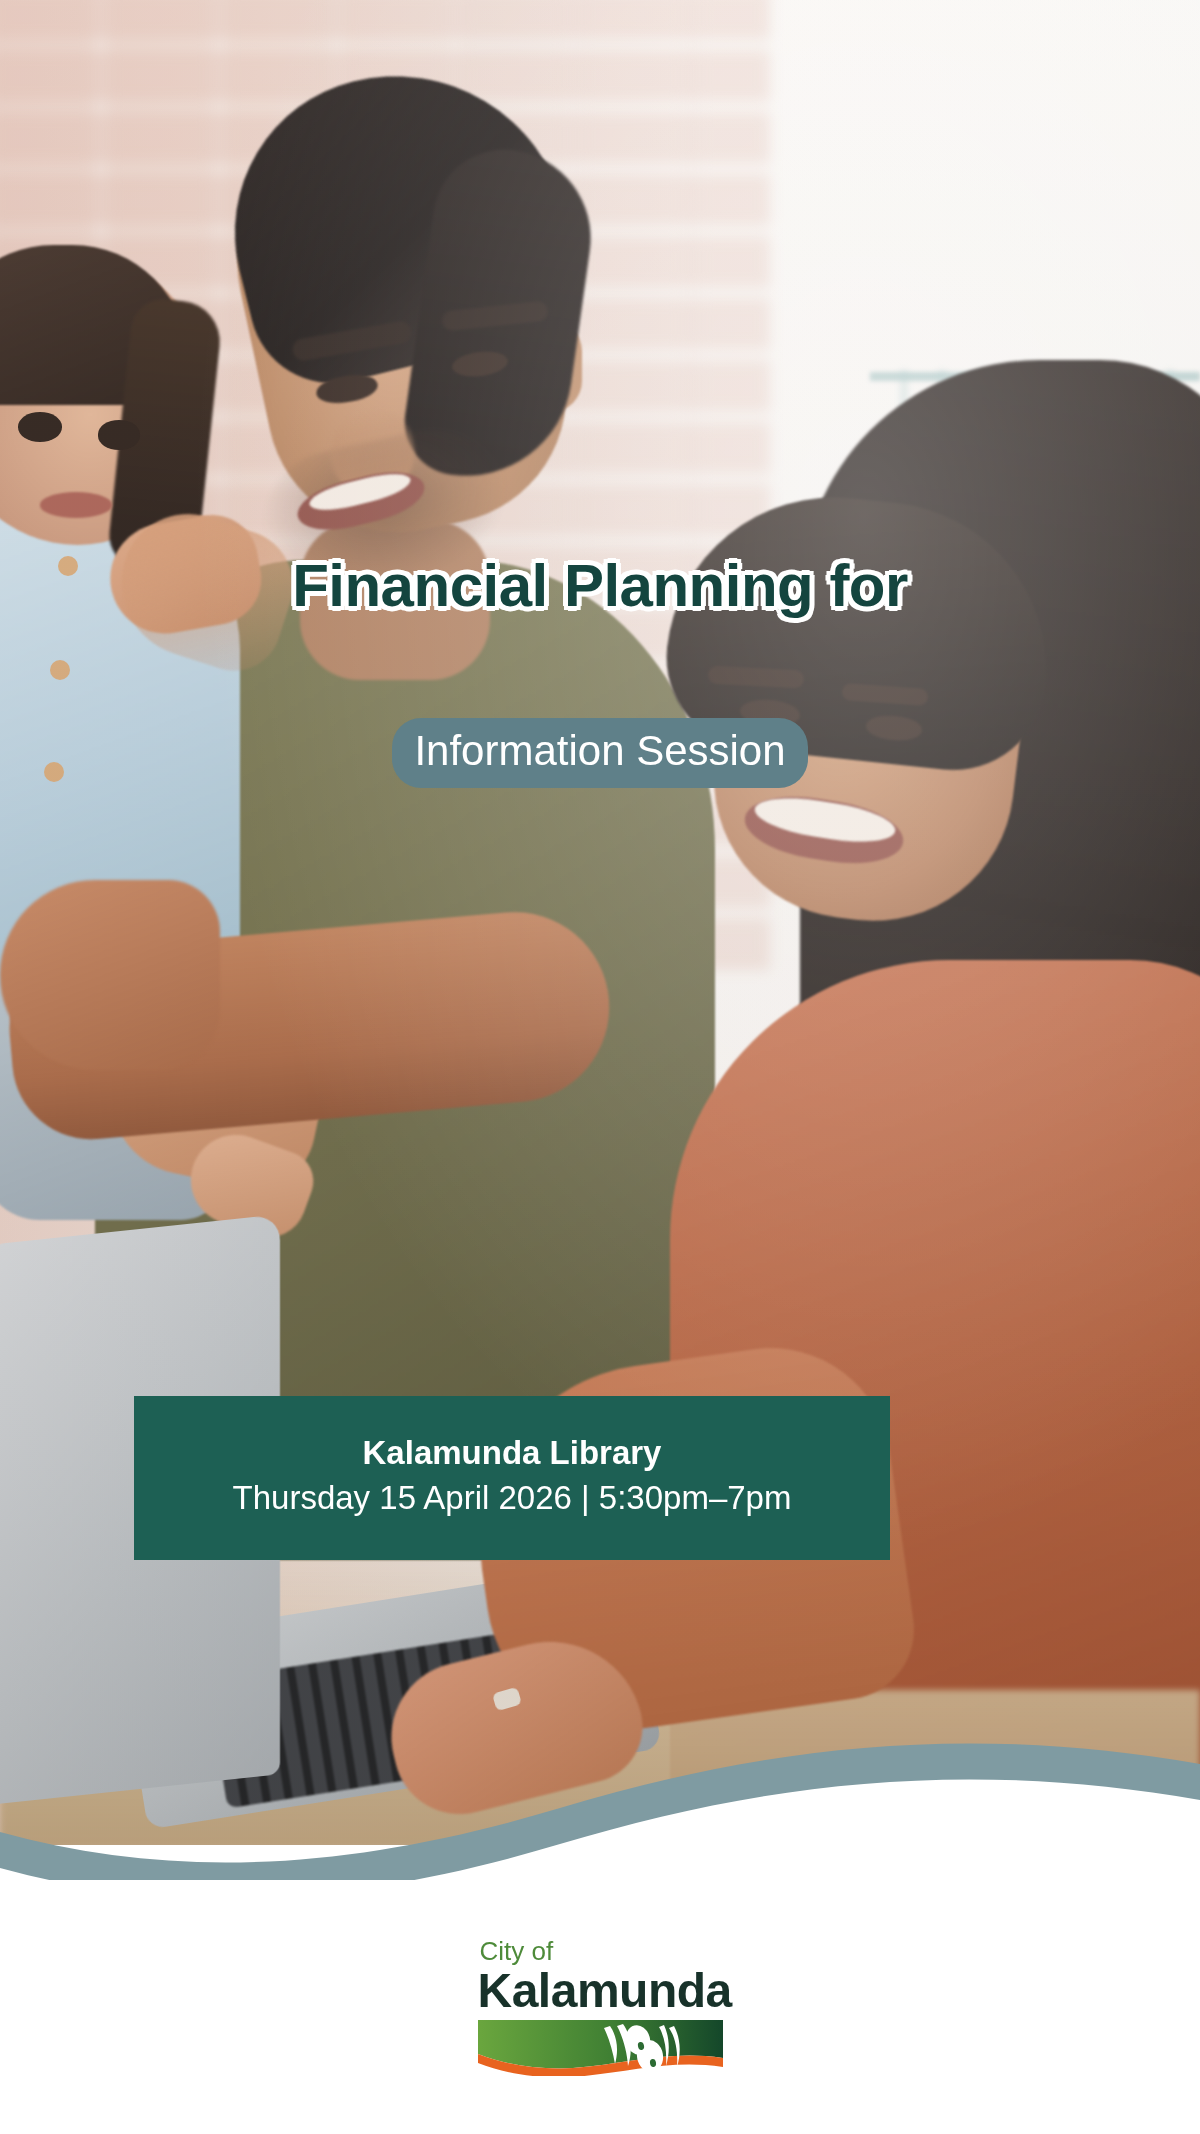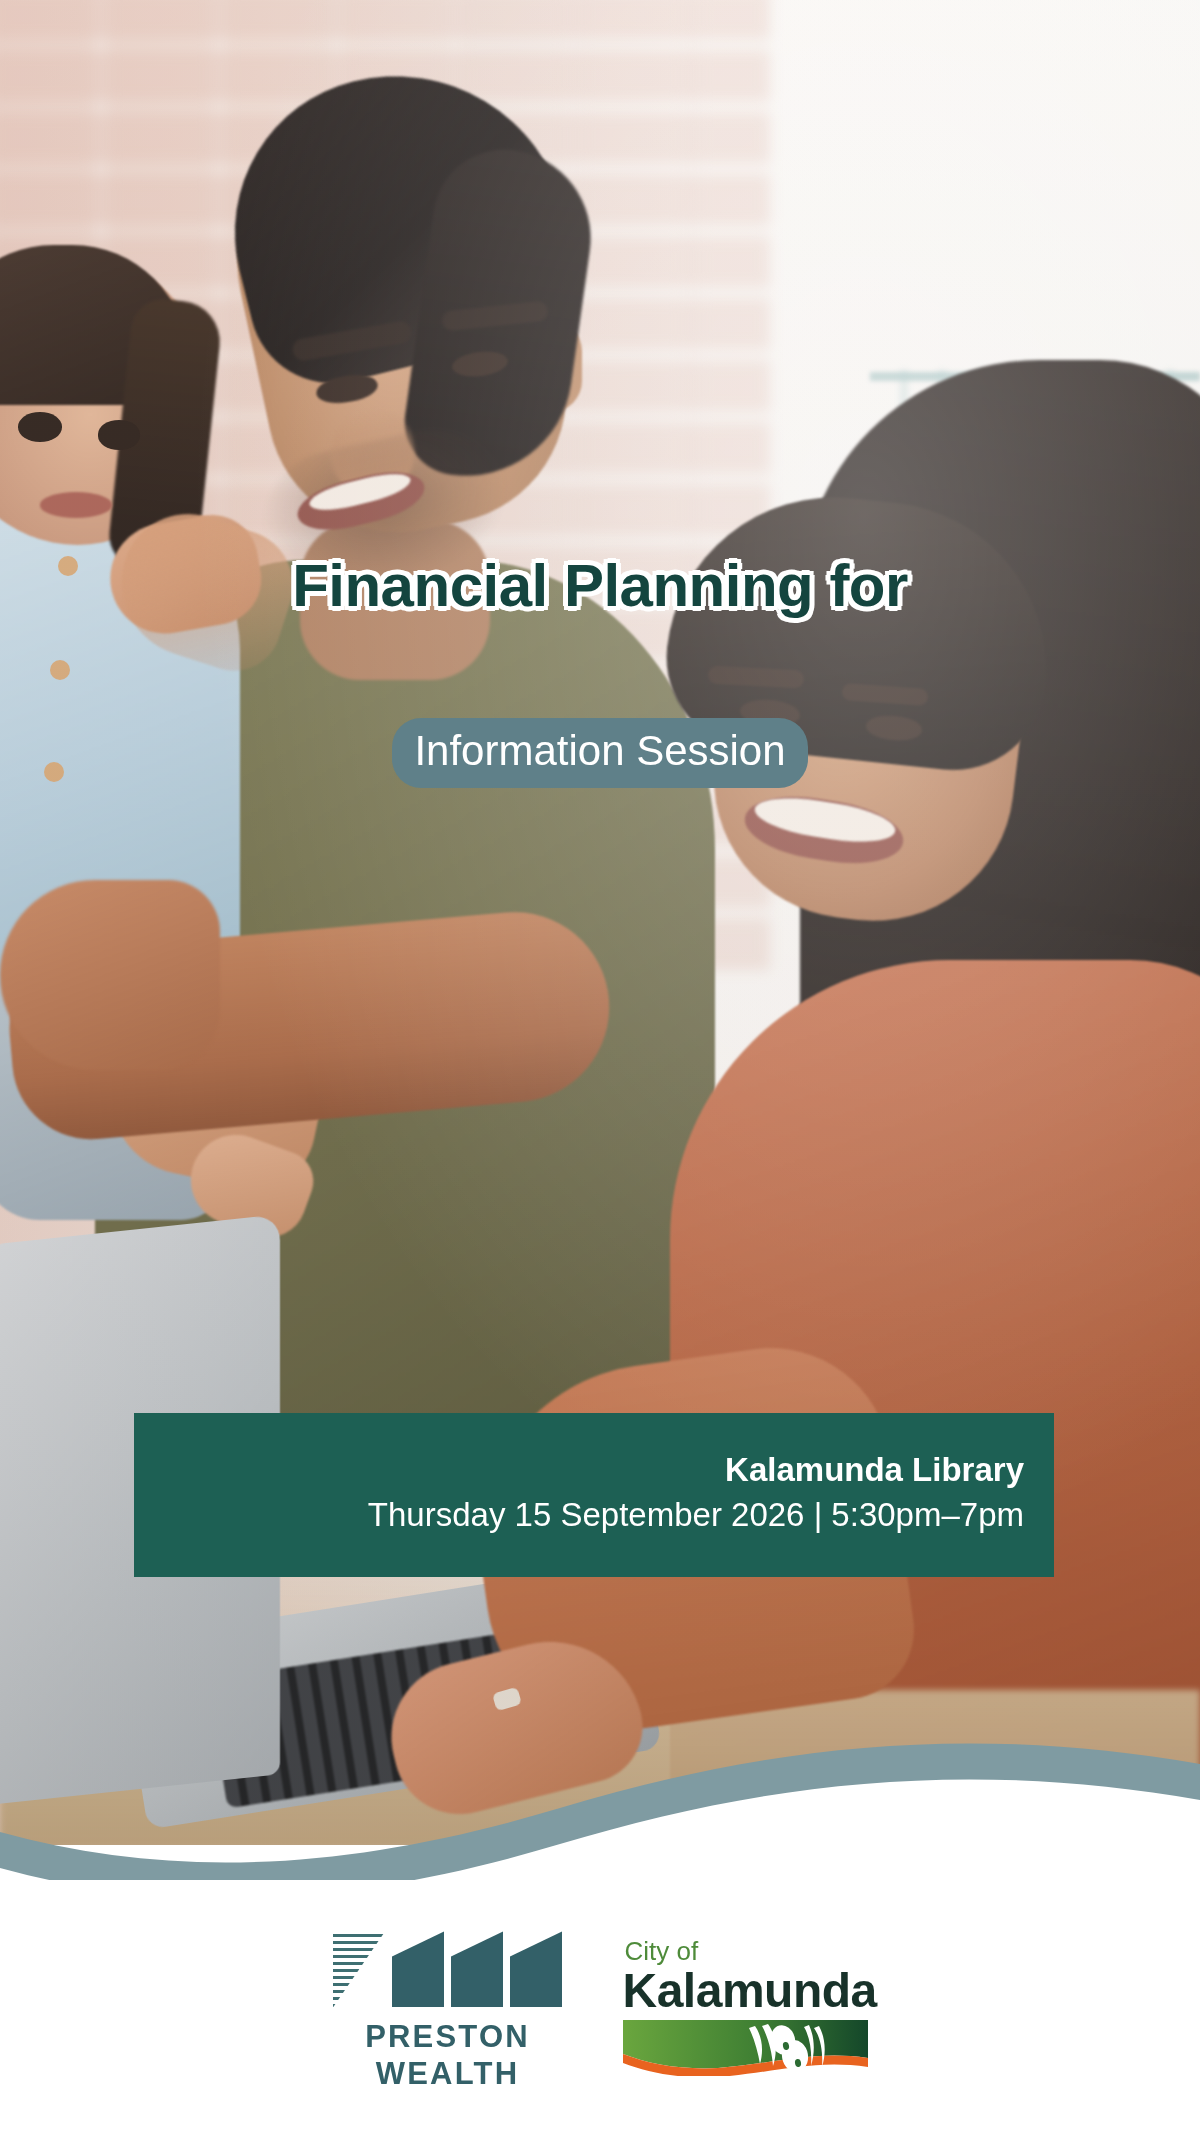--- a/index.html
+++ b/index.html
@@ -550,27 +550,26 @@
     font-size: 42px;
     line-height: 1.0;
     padding: 12px 22px 16px 22px;
     border-radius: 29px;
   }
 
   
   .infobox {
     position: absolute;
     left: 134px; top: 1396px;
-    width: 920px;
+    width: 756px;
     background: #1d6054;
     color: #ffffff;
-    text-align: right;
+    text-align: center;
     padding: 36px 30px 40px 30px;
     box-sizing: border-box;
-    margin-top: 17px;
   }
   .info-venue {
     font-size: 33px;
     font-weight: bold;
     line-height: 1.25;
   }
   .info-when {
     font-size: 33px;
     font-weight: normal;
     line-height: 1.3;
@@ -732,42 +731,30 @@
   <div class="headline">
     <span class="l1">Financial Planning for</span>
   </div>
 
   <div class="subtitle-wrap">
     <span class="subtitle">Information Session</span>
   </div>
 
   <div class="infobox">
     <div class="info-venue">Kalamunda Library</div>
-    <div class="info-when">Thursday 15 September 2026  |  5:30pm–7pm</div>
+    <div class="info-when">Thursday 15 April 2026  |  5:30pm–7pm</div>
   </div>
 
   <svg class="wave" viewBox="0 0 1200 240" preserveAspectRatio="none">
     <path d="M0,142 C180,192 360,178 560,118 C760,58 960,32 1200,74 L1200,240 L0,240 Z" fill="#7f9ba2"></path>
     <path d="M0,178 C180,228 360,214 560,154 C760,94 960,68 1200,110 L1200,240 L0,240 Z" fill="#ffffff"></path>
   </svg>
 
   <div class="footer">
 
-    <div class="logo-preston">
-      <div class="pw-marks">
-        <span class="pw-striped"></span>
-        <span class="pw-tri"></span>
-        <span class="pw-tri"></span>
-        <span class="pw-tri"></span>
-      </div>
-      <div class="pw-name">
-        <div>PRESTON</div>
-        <div>WEALTH</div>
-      </div>
-    </div>
 
     <div class="logo-kal">
       <div class="kal-city">City of</div>
       <div class="kal-name">Kalamunda</div>
       <div class="kal-band">
         <svg viewBox="0 0 245 56" preserveAspectRatio="none" width="245" height="56">
           <defs>
             <linearGradient id="kalgrad" x1="0" y1="0" x2="1" y2="0">
               <stop offset="0%" stop-color="#6aa63e"></stop>
               <stop offset="55%" stop-color="#3f7f33"></stop>

